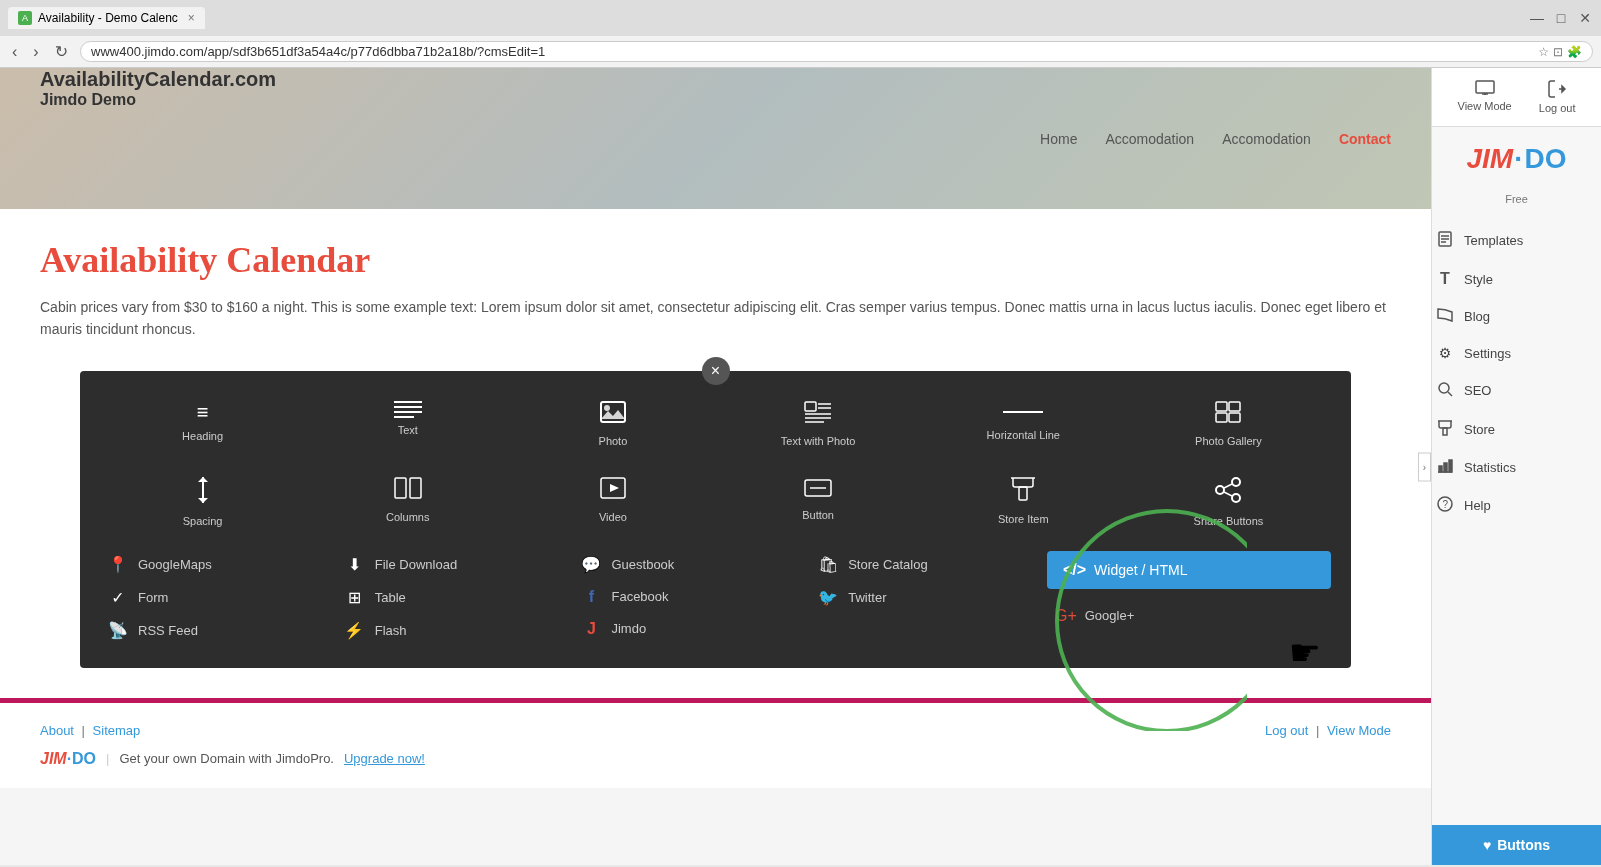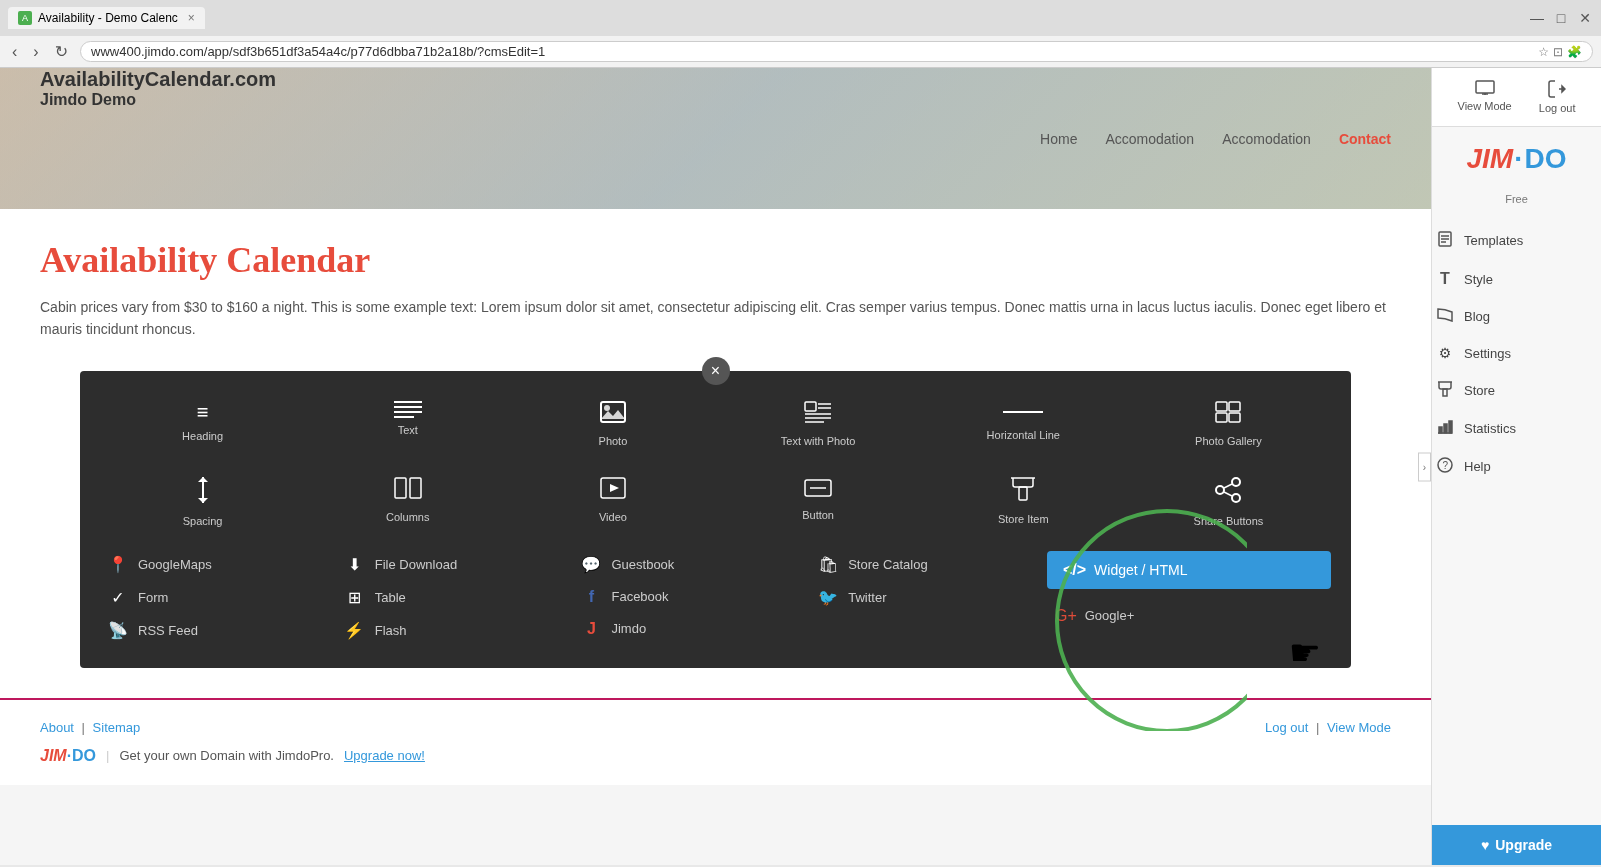--- a/index.html
+++ b/index.html
@@ -262,21 +262,21 @@
       display: flex;
       align-items: center;
       justify-content: center;
       gap: 6px;
     }
 
     
     .site-footer {
       padding: 20px 40px;
       background: white;
-      border-top: 2px solid #be185d;
+      border-top: 5px solid #be185d;
       font-size: 13px;
     }
     .footer-top {
       display: flex;
       justify-content: space-between;
       margin-bottom: 12px;
     }
     .footer-links a { color: #3498db; text-decoration: none; }
     .footer-links span { color: #777; margin: 0 4px; }
     .footer-bottom {
@@ -633,20 +633,29 @@
         </span>
         <span>Blog</span>
       </a>
       <a class="sidebar-nav-item" href="#">
         <span class="sidebar-nav-icon">⚙</span>
         <span>Settings</span>
       </a>
       <a class="sidebar-nav-item" href="#">
         <span class="sidebar-nav-icon">
           <svg width="16" height="16" viewBox="0 0 16 16" fill="none" stroke="#555" stroke-width="1.5">
+            <circle cx="7" cy="7" r="5"></circle>
+            <line x1="11" y1="11" x2="15" y2="15"></line>
+          </svg>
+        </span>
+        <span>SEO</span>
+      </a>
+      <a class="sidebar-nav-item" href="#">
+        <span class="sidebar-nav-icon">
+          <svg width="16" height="16" viewBox="0 0 16 16" fill="none" stroke="#555" stroke-width="1.5">
             <path d="M2 1 L2 6 Q2 8 4 8 L12 8 Q14 8 14 6 L14 1"></path>
             <line x1="1" y1="1" x2="15" y2="1"></line>
             <rect x="6" y="8" width="4" height="7"></rect>
           </svg>
         </span>
         <span>Store</span>
       </a>
       <a class="sidebar-nav-item" href="#">
         <span class="sidebar-nav-icon">
           <svg width="16" height="14" viewBox="0 0 16 14" fill="none" stroke="#555" stroke-width="1.5">
@@ -664,17 +673,17 @@
             <circle cx="8" cy="8" r="7"></circle>
             <text x="5.5" y="12" fill="#555" font-size="10" stroke="none">?</text>
           </svg>
         </span>
         <span>Help</span>
       </a>
     </div>
 
     <div class="upgrade-btn">
       <span style="font-size:14px;">♥</span>
-      <span>Upgrade</span>
+      <span>Buttons</span>
     </div>
   </div>
 
 </div>
 
 </body></html>

